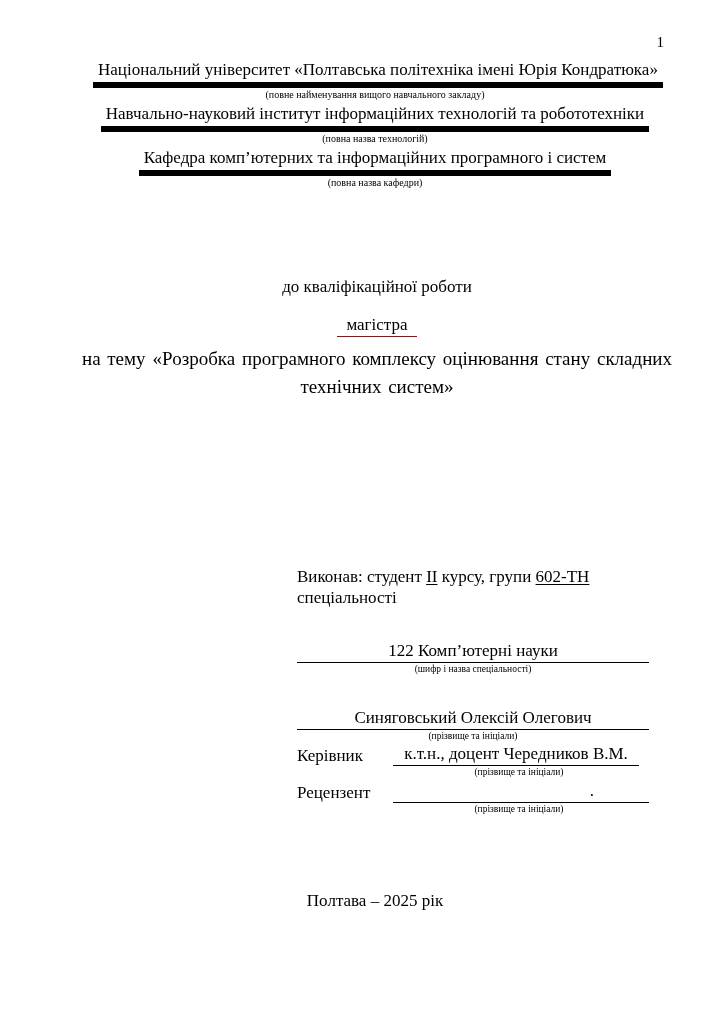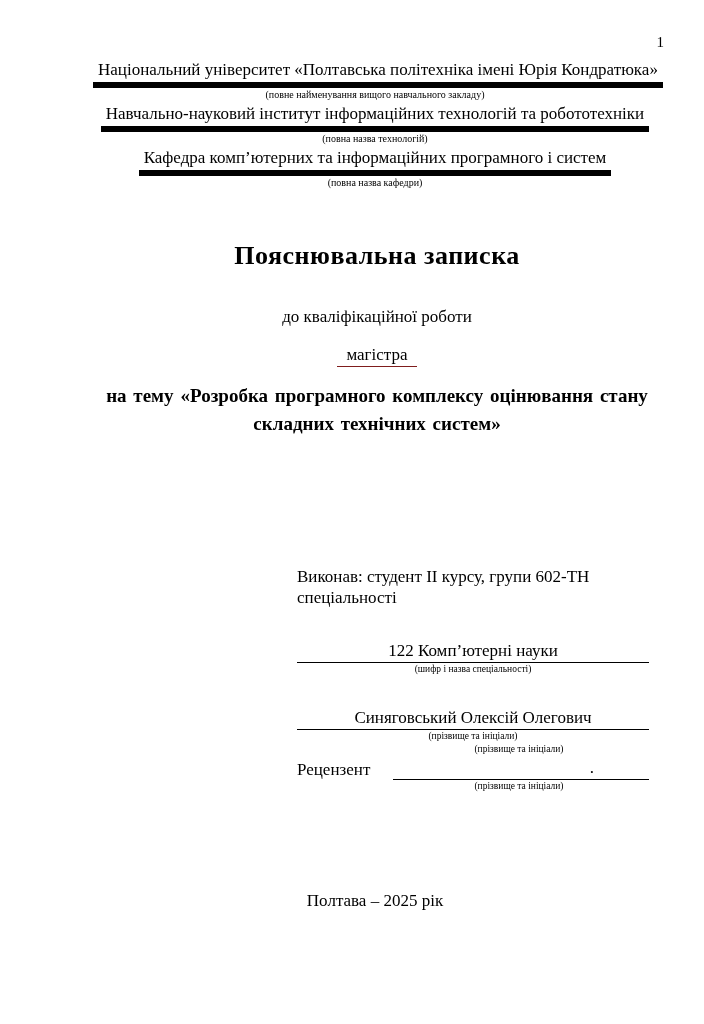--- a/index.html
+++ b/index.html
@@ -46,31 +46,31 @@
     font-size:17px; line-height:22px;
   }
   .degree-line { margin-top:17px; font-size:17px; line-height:20px; }
   .degree {
     display:inline-block;
     border-bottom:1px solid #7f1d1d;
     padding:0 9px 1px 9px;
   }
   .degree-sub { font-size:9.5px; line-height:12px; }
   .theme {
-    margin-top:15px;
-    font-size:19px; font-weight:bold; line-height:28px;
+    margin-top:8px;
+    font-size:19px; font-weight:normal; line-height:28px;
     word-spacing:2px;
   }
   .theme-prefix { margin-right:7px; }
   
   .performer {
     position:absolute; top:566px; left:297px; width:352px;
     font-size:17px; line-height:21px;
   }
-  .u { text-underline-offset:2px; text-decoration-thickness:1px;margin-top:6px; }
+  .u { text-decoration:underline; text-underline-offset:2px; text-decoration-thickness:1px;margin-top:6px; }
   .p-fullline {
     border-bottom:1px solid #000;
     text-align:center;
     padding-bottom:1px;
     margin-top:32px;
   }
   .p-sub {
     font-size:9.5px; line-height:12px;
     text-align:center;
     margin-bottom:1px;
@@ -106,41 +106,44 @@
   <div class="header">
     <div class="h-line"><span class="h-underline">Національний університет «Полтавська політехніка імені Юрія Кондратюка»</span></div>
     <div class="h-sub">(повне найменування вищого навчального закладу)</div>
     <div class="h-line"><span class="h-underline">Навчально-науковий інститут інформаційних технологій та робототехніки</span></div>
     <div class="h-sub">(повна назва технологій)</div>
     <div class="h-line"><span class="h-underline">Кафедра комп’ютерних та інформаційних програмного і систем</span></div>
     <div class="h-sub">(повна назва кафедри)</div>
   </div>
 
   <div class="title-block">
-    <div class="main-title">Пояснювальна записка</div>
     <div class="subtitle">до кваліфікаційної роботи</div>
     <div class="degree-line"><span class="degree">магістра</span></div>
     <div class="theme"><span class="theme-prefix">на тему</span><span>«Розробка програмного комплексу оцінювання стану складних технічних систем»</span></div>
   </div>
 
   <div class="performer">
     <div>
       <span>Виконав: студент</span>
       <span class="u">ІІ</span>
       <span>курсу, групи</span>
       <span class="u">602-ТН</span>
     </div>
     <div>спеціальності</div>
 
     <div class="p-fullline">122 Комп’ютерні науки</div>
     <div class="p-sub">(шифр і назва спеціальності)</div>
 
     <div class="p-fullline">Синяговський Олексій Олегович</div>
     <div class="p-sub">(прізвище та ініціали)</div>
 
+    <div class="p-row">
+      <span class="p-rowlabel">Керівник</span>
+      <span class="p-linefill short">к.т.н., доцент Чередников В.М.</span>
+    </div>
     <div class="p-subrow">
       <span class="p-rowlabel"></span>
       <span class="p-sub">(прізвище та ініціали)</span>
     </div>
 
     <div class="p-row">
       <span class="p-rowlabel">Рецензент</span>
       <span class="p-linefill reviewer-dots">.</span>
     </div>
     <div class="p-subrow">

